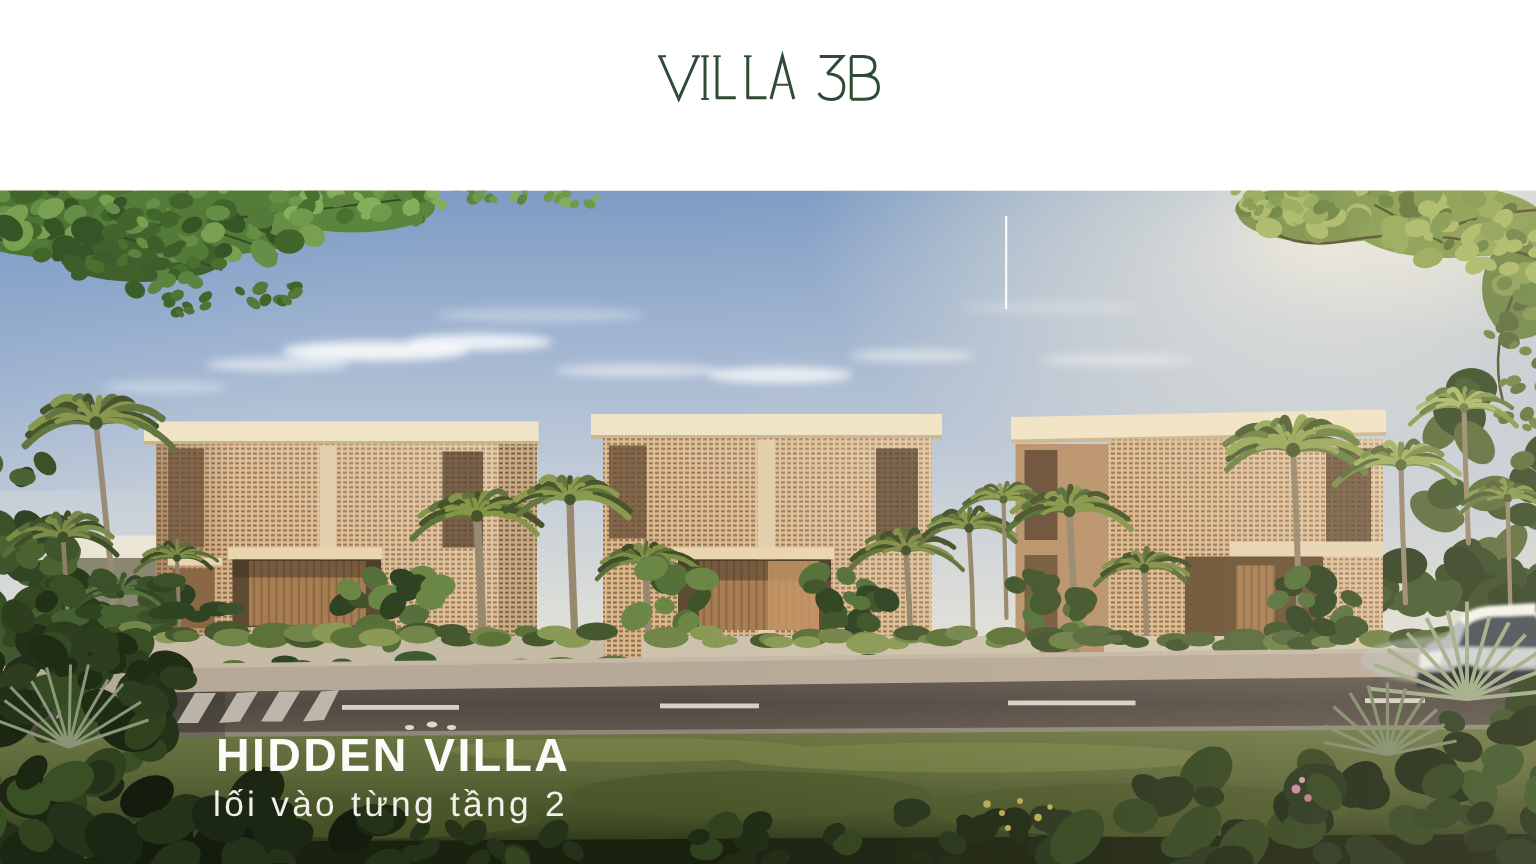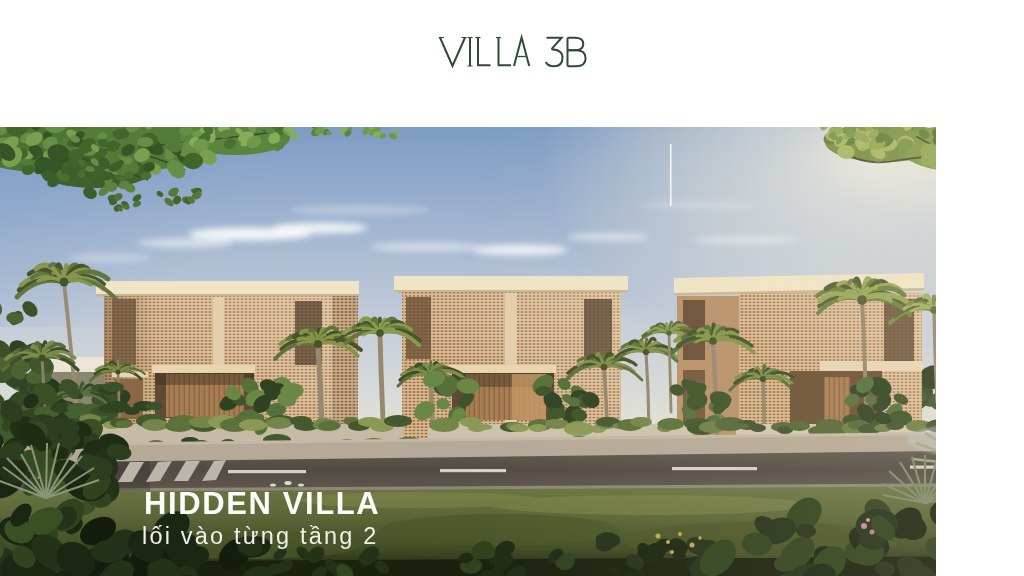--- a/index.html
+++ b/index.html
@@ -1,16 +1,16 @@
 <!DOCTYPE html>
 <html><head>
 <meta charset="utf-8">
 <style>
   html,body{margin:0;padding:0;background:#fff;}
-  #stage{position:relative;width:936px;height:576px;overflow:hidden;background:#fff;
+  #stage{position:relative;width:1024px;height:576px;overflow:hidden;background:#fff;
          font-family:"Liberation Sans", sans-serif;}
 </style>
 </head>
 <body>
 <div id="stage">
 <svg width="1024" height="576" viewBox="0 0 1024 576">
 <defs>
   <linearGradient id="sky" x1="0" y1="0" x2="0" y2="1">
     <stop offset="0" stop-color="#7d9cc4"></stop>
     <stop offset="0.28" stop-color="#9fb4d0"></stop>

